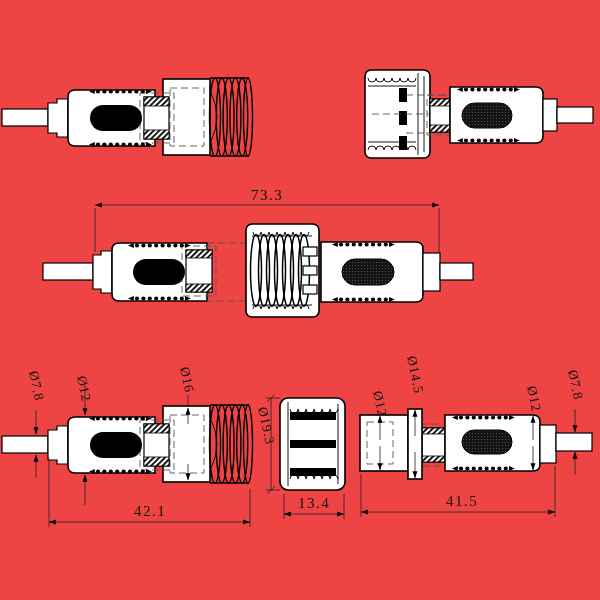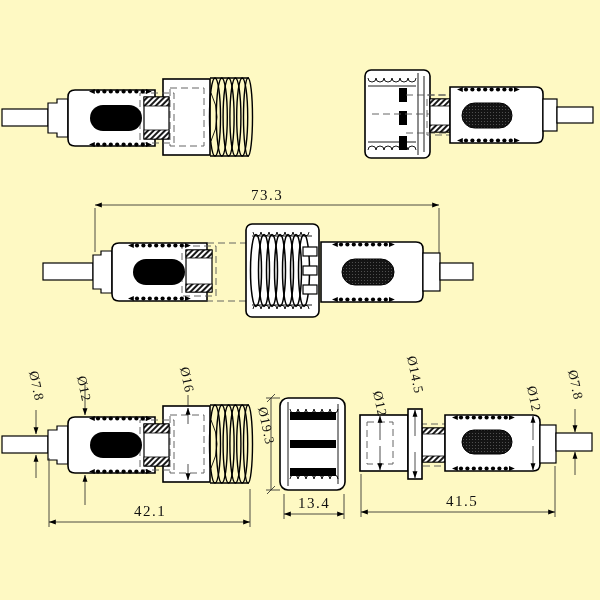--- a/index.html
+++ b/index.html
@@ -1,16 +1,16 @@
 <!DOCTYPE html>
 <html><head>
 <meta charset="utf-8">
 <style>
   html,body{margin:0;padding:0;background:#fff;}
-  .stage{width:600px;height:600px;position:relative;background:#fef9c3;font-family:"Liberation Serif",serif;}
+  .stage{width:600px;height:600px;position:relative;background:#ef4444;font-family:"Liberation Serif",serif;}
   svg{display:block;}
   .e   {fill:#fff;stroke:#000;stroke-width:1.6;}
   .e2  {fill:#fff;stroke:#000;stroke-width:1.2;}
   .ln  {stroke:#000;stroke-width:1.4;fill:none;}
   .thin{stroke:#000;stroke-width:.9;fill:none;}
   .dim {stroke:#222;stroke-width:.8;fill:none;}
   .hid {stroke:#555;stroke-width:.9;fill:none;stroke-dasharray:7 4;}
   .blk {fill:#000;stroke:none;}
   .hatchband{fill:url(#hatch);stroke:#000;stroke-width:.8;}
   .dimtxt{font-family:"Liberation Serif",serif;font-size:15px;letter-spacing:1.5px;fill:#111;}

